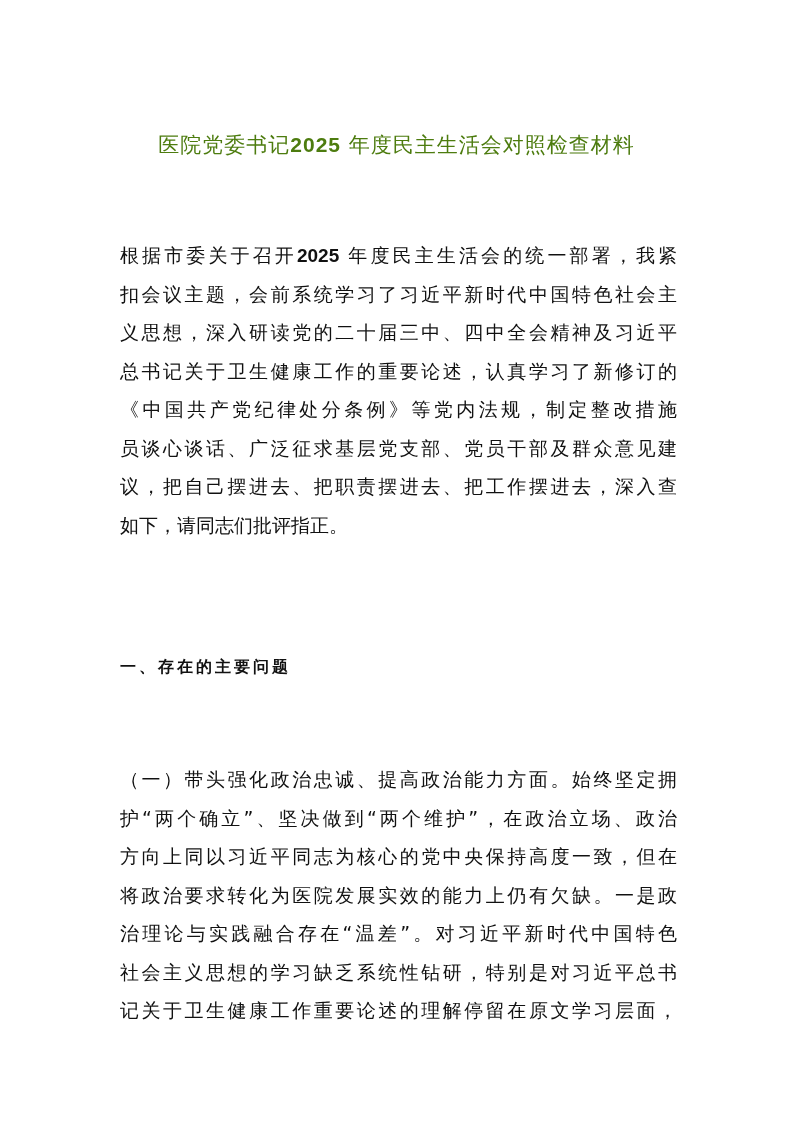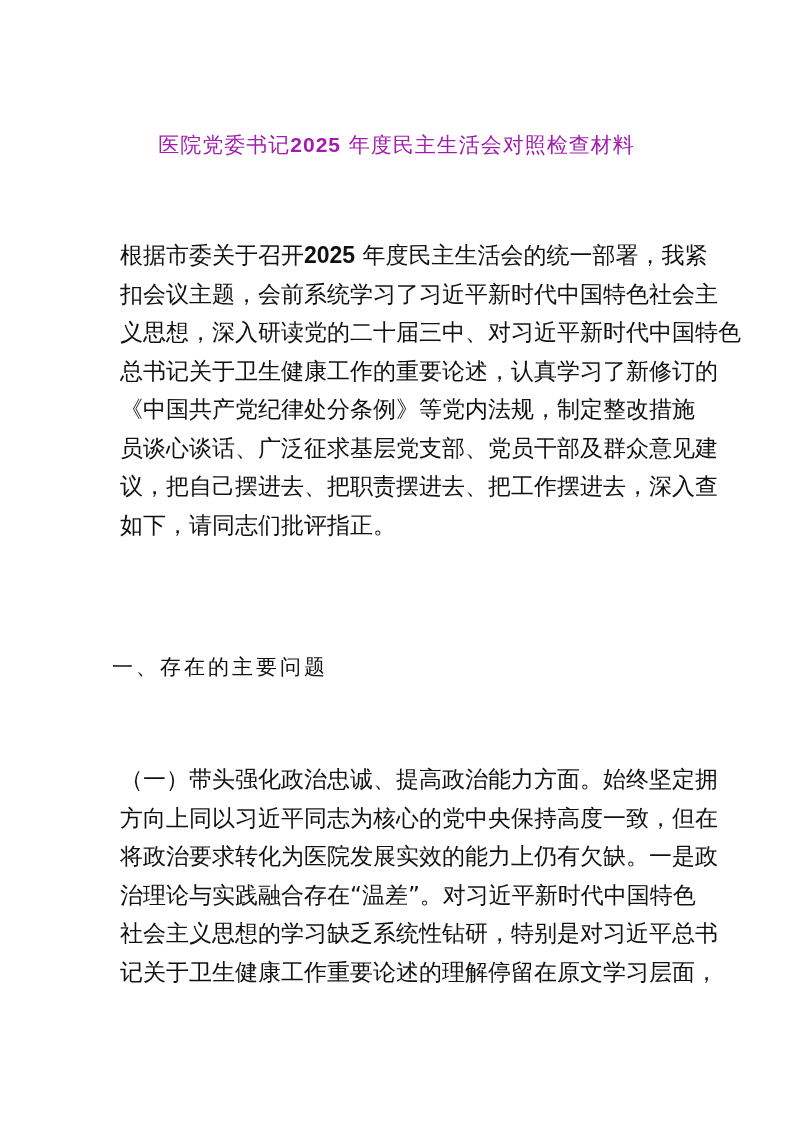--- a/index.html
+++ b/index.html
@@ -25,81 +25,83 @@
     }
     .doc-title {
       position: absolute;
       left: 0;
       top: 130px;
       width: 793px;
       text-align: center;
       font-size: 21px;
       line-height: 30px;
       letter-spacing: 1px;
-      color: #a21caf;
+      color: #4d7c0f;
     }
     .doc-title .year {
       font-family: "Liberation Sans", sans-serif;
       font-weight: bold;
     }
     .body-block {
       position: absolute;
       left: 120px;
       width: 557px;
     }
     .line {
       height: 38.5px;
       line-height: 38.5px;
-      font-size: 23px;
+      font-size: 19px;
       white-space: nowrap;
       text-align: justify;
       text-align-last: justify;
       letter-spacing: 0px;
     }
     .line.last {
       text-align-last: left;
     }
     .line .num {
       font-family: "Liberation Sans", sans-serif;
       font-weight: bold;
       letter-spacing: 0;
     }
     .section-heading {
       position: absolute;
-      left: 112px;
+      left: 120px;
       top: 648px;
-      font-size: 21px;
+      font-size: 16px;
       line-height: 38px;
       letter-spacing: 3px;
+      font-weight: bold;
     }
   </style>
 </head>
 <body>
 
 <div class="page">
 
   <div class="doc-title">
     <span>医院党委书记</span><span class="year">2025</span><span> 年度民主生活会对照检查材料</span>
   </div>
 
   <div class="body-block" style="top: 236px;">
     <div class="line"><span>根据市委关于召开</span><span class="num">2025</span><span> 年度民主生活会的统一部署，我紧</span></div>
     <div class="line">扣会议主题，会前系统学习了习近平新时代中国特色社会主</div>
-    <div class="line">义思想，深入研读党的二十届三中、对习近平新时代中国特色</div>
+    <div class="line">义思想，深入研读党的二十届三中、四中全会精神及习近平</div>
     <div class="line">总书记关于卫生健康工作的重要论述，认真学习了新修订的</div>
     <div class="line">《中国共产党纪律处分条例》等党内法规，制定整改措施</div>
     <div class="line">员谈心谈话、广泛征求基层党支部、党员干部及群众意见建</div>
     <div class="line">议，把自己摆进去、把职责摆进去、把工作摆进去，深入查</div>
     <div class="line last">如下，请同志们批评指正。</div>
   </div>
 
   <div class="section-heading">一、存在的主要问题</div>
 
   <div class="body-block" style="top: 760px;">
     <div class="line">（一）带头强化政治忠诚、提高政治能力方面。始终坚定拥</div>
+    <div class="line">护“两个确立”、坚决做到“两个维护”，在政治立场、政治</div>
     <div class="line">方向上同以习近平同志为核心的党中央保持高度一致，但在</div>
     <div class="line">将政治要求转化为医院发展实效的能力上仍有欠缺。一是政</div>
     <div class="line">治理论与实践融合存在“温差”。对习近平新时代中国特色</div>
     <div class="line">社会主义思想的学习缺乏系统性钻研，特别是对习近平总书</div>
     <div class="line">记关于卫生健康工作重要论述的理解停留在原文学习层面，</div>
   </div>
 
 </div>
 
 </body></html>

